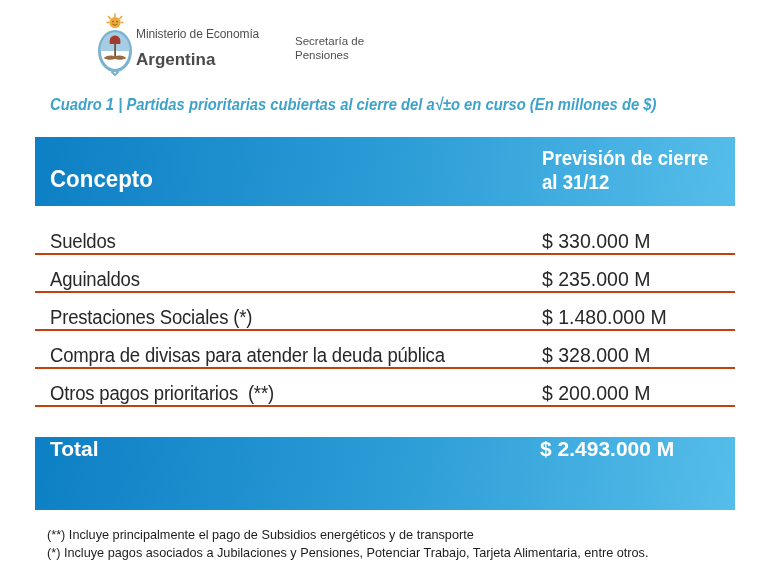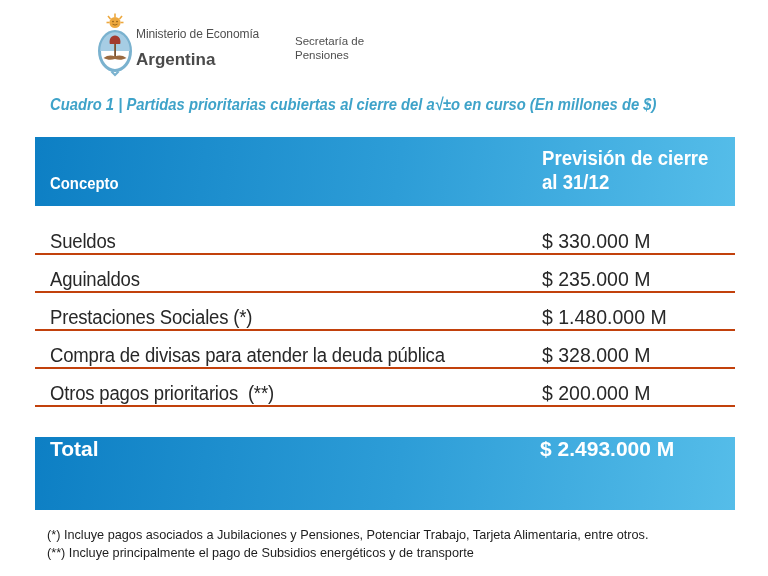--- a/index.html
+++ b/index.html
@@ -54,21 +54,21 @@
     background: linear-gradient(97deg, #0d7fc4 0%, #2d9dd7 52%, #55bde9 100%);
   }
   .thead {
     position: absolute;
     left: 35px; top: 137px;
     width: 700px; height: 69px;
   }
   .thead .col-concept {
     position: absolute;
     left: 15px; bottom: 13px;
-    font-size: 16px; font-weight: bold; color: #ffffff;
+    font-size: 24px; font-weight: bold; color: #ffffff;
     white-space: nowrap;
   }
   .thead .col-value {
     position: absolute;
     left: 507px; top: 9px;
     font-size: 20px; font-weight: bold; color: #ffffff;
     line-height: 24px;
     white-space: nowrap;
   }
 
@@ -208,17 +208,17 @@
       <span class="value-text">$ 200.000 M</span>
     </div>
   </div>
 
   <div class="total-band band">
     <span class="total-label">Total</span>
     <span class="total-value">$ 2.493.000 M</span>
   </div>
 
   <div class="footnotes">
+    <div><span class="condense94">(**) Incluye principalmente el pago de Subsidios energéticos y de transporte</span></div>
     <div><span class="condense94">(*) Incluye pagos asociados a Jubilaciones y Pensiones, Potenciar Trabajo, Tarjeta Alimentaria, entre otros.</span></div>
-    <div><span class="condense94">(**) Incluye principalmente el pago de Subsidios energéticos y de transporte</span></div>
   </div>
 
 </div>
 
 </body></html>

